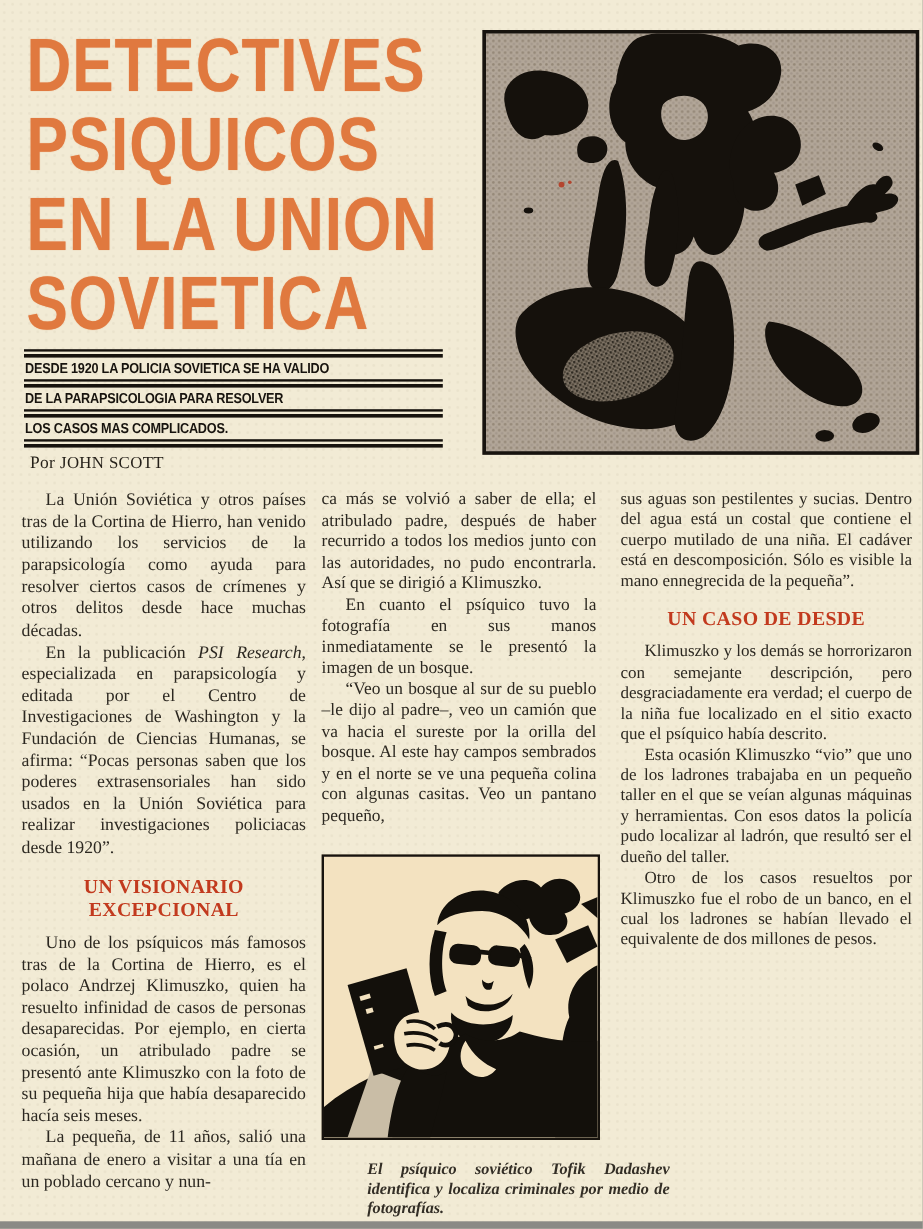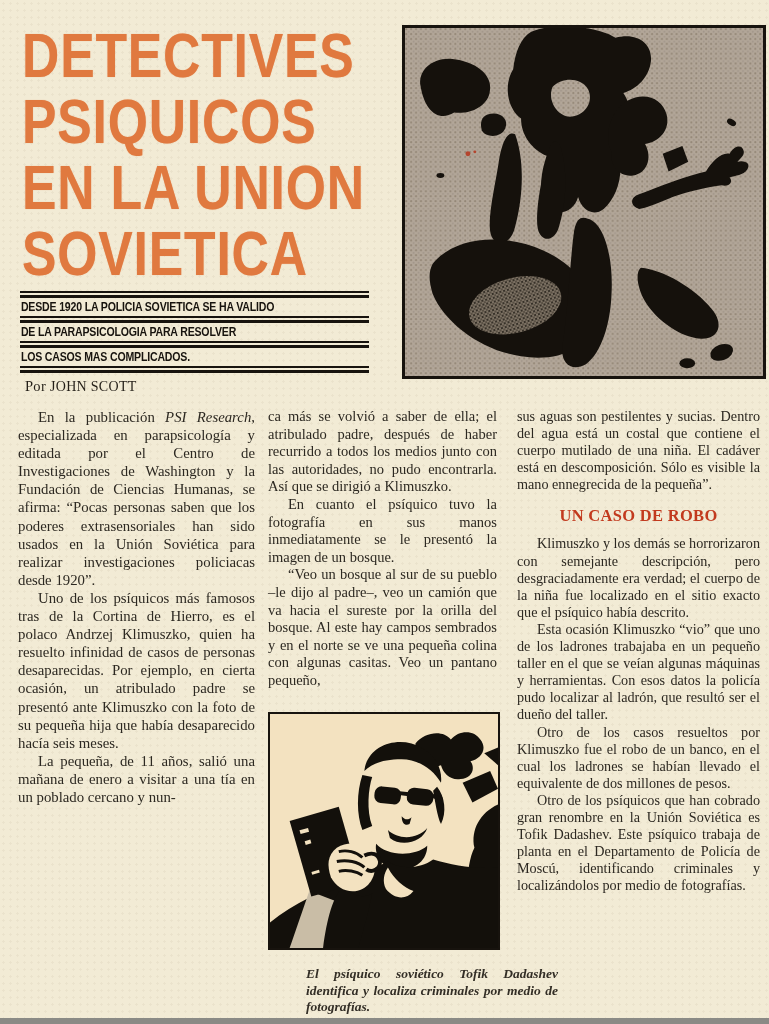--- a/index.html
+++ b/index.html
@@ -125,21 +125,23 @@
     <div class="sf-line">LOS CASOS MAS COMPLICADOS.</div>
     <div class="sf-rule"></div>
   </div>
 
   <div class="byline">
     <span class="prefix">Por</span>
     <span class="name">JOHN SCOTT</span>
   </div>
 
   <div class="col col1">
+    <p>La Unión Soviética y otros países tras de la Cortina de Hierro, han venido utilizando los servicios de la parapsicología como ayuda para resolver ciertos casos de crímenes y otros delitos desde hace muchas décadas.</p>
     <p><span>En la publicación </span><i>PSI Research</i><span>, especializada en parapsicología y editada por el Centro de Investigaciones de Washington y la Fundación de Ciencias Humanas, se afirma: “Pocas personas saben que los poderes extrasensoriales han sido usados en la Unión Soviética para realizar investigaciones policiacas desde 1920”.</span></p>
+    <h2>UN VISIONARIO EXCEPCIONAL</h2>
     <p>Uno de los psíquicos más famosos tras de la Cortina de Hierro, es el polaco Andrzej Klimuszko, quien ha resuelto infinidad de casos de personas desaparecidas. Por ejemplo, en cierta ocasión, un atribulado padre se presentó ante Klimuszko con la foto de su pequeña hija que había desaparecido hacía seis meses.</p>
     <p>La pequeña, de 11 años, salió una mañana de enero a visitar a una tía en un poblado cercano y nun-</p>
   </div>
 
   <div class="col col2">
     <p class="cont">ca más se volvió a saber de ella; el atribulado padre, después de haber recurrido a todos los medios junto con las autoridades, no pudo encontrarla. Así que se dirigió a Klimuszko.</p>
     <p>En cuanto el psíquico tuvo la fotografía en sus manos inmediatamente se le presentó la imagen de un bosque.</p>
     <p>“Veo un bosque al sur de su pueblo –le dijo al padre–, veo un camión que va hacia el sureste por la orilla del bosque. Al este hay campos sembrados y en el norte se ve una pequeña colina con algunas casitas. Veo un pantano pequeño,</p>
   </div>
 
@@ -181,20 +183,19 @@
         <path d="M96,144 C104,140 110,142 112,150 C112,158 104,162 98,158" stroke-width="4"></path>
       </g>
       <path d="M120,156 C126,168 136,176 146,180 C138,190 126,188 118,178 C114,170 116,162 120,156 Z" fill="#f3e2c0"></path>
     </svg>
   </div>
 
   <div class="caption">El psíquico soviético Tofik Dadashev identifica y localiza criminales por medio de fotografías.</div>
 
   <div class="col col3">
     <p class="cont">sus aguas son pestilentes y sucias. Dentro del agua está un costal que contiene el cuerpo mutilado de una niña. El cadáver está en descomposición. Sólo es visible la mano ennegrecida de la pequeña”.</p>
-    <h2>UN CASO DE ROBO</h2>
+    <h2>UN CASO DE DESDE</h2>
     <p>Klimuszko y los demás se horrorizaron con semejante descripción, pero desgraciadamente era verdad; el cuerpo de la niña fue localizado en el sitio exacto que el psíquico había descrito.</p>
     <p>Esta ocasión Klimuszko “vio” que uno de los ladrones trabajaba en un pequeño taller en el que se veían algunas máquinas y herramientas. Con esos datos la policía pudo localizar al ladrón, que resultó ser el dueño del taller.</p>
     <p>Otro de los casos resueltos por Klimuszko fue el robo de un banco, en el cual los ladrones se habían llevado el equivalente de dos millones de pesos.</p>
-    <p>Otro de los psíquicos que han cobrado gran renombre en la Unión Soviética es Tofik Dadashev. Este psíquico trabaja de planta en el Departamento de Policía de Moscú, identificando criminales y localizándolos por medio de fotografías.</p>
   </div>
 
 </div>
 
 </body></html>

